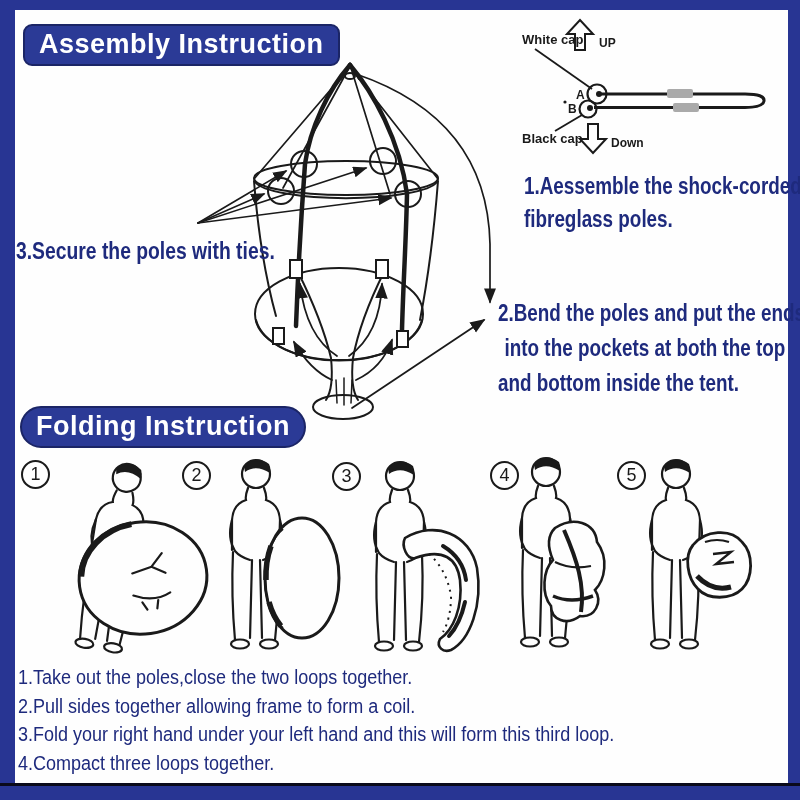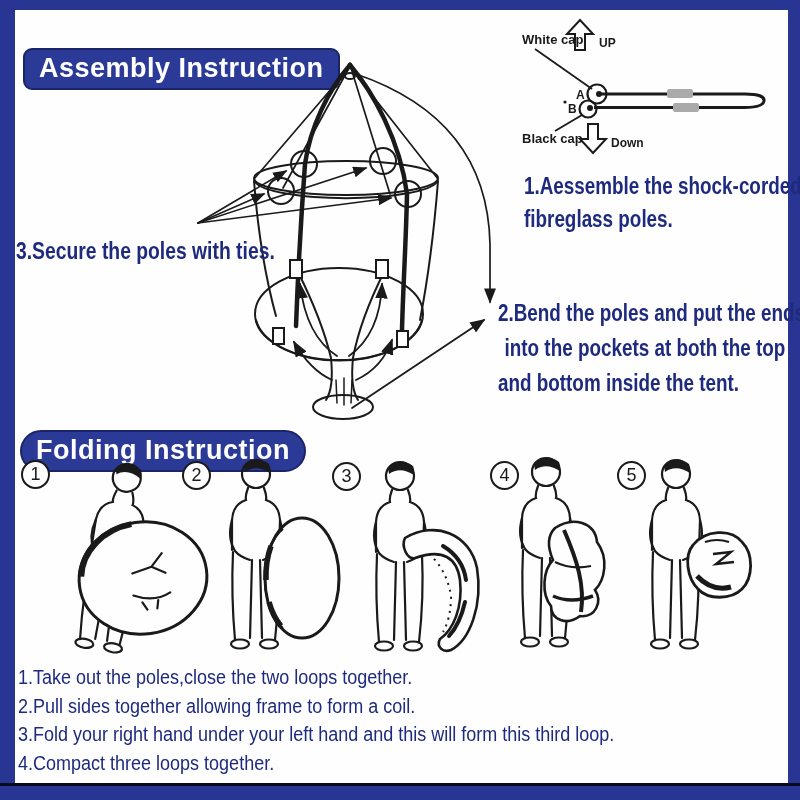--- a/index.html
+++ b/index.html
@@ -5,21 +5,21 @@
   html,body{margin:0;padding:0;background:#e8e8e8;}
   .frame{position:relative;width:800px;height:800px;background:#fefefe;overflow:hidden;
          font-family:"Liberation Sans",sans-serif;}
   .edge{position:absolute;background:#283593;}
   .edge-top{left:0;top:0;width:800px;height:10px;}
   .edge-left{left:0;top:0;width:15px;height:800px;}
   .edge-right{left:788px;top:0;width:12px;height:800px;}
   .edge-bottom{left:0;top:783px;width:800px;height:17px;box-shadow:0 3px 0 #0a0a1a inset;}
   .badge{position:absolute;background:#2b3a96;border:2px solid #1b2566;border-radius:9px;
          color:#ffffff;font-weight:bold;font-size:27px;line-height:34px;padding:1px 14px 3px;
-         letter-spacing:0.5px;white-space:nowrap;margin-top:24px;}
+         letter-spacing:0.5px;white-space:nowrap;}
   .cond{position:absolute;color:#1e2a7d;font-weight:bold;white-space:nowrap;
         transform-origin:left top;}
   .step1{left:524px;top:170px;font-size:23px;line-height:33px;transform:scaleX(0.82);}
   .step2{left:498px;top:296px;font-size:23px;line-height:35px;transform:scaleX(0.82);}
   .step2 .l2{padding-left:8px;}
   .step3{left:16px;top:238px;font-size:23px;transform:scaleX(0.84);}
   .foldsteps{position:absolute;left:18px;top:663px;color:#1e2a7d;font-weight:normal;
              font-size:20px;}
   .foldsteps div{line-height:28.5px;transform:scaleX(0.9);transform-origin:left top;
                  white-space:nowrap;}

